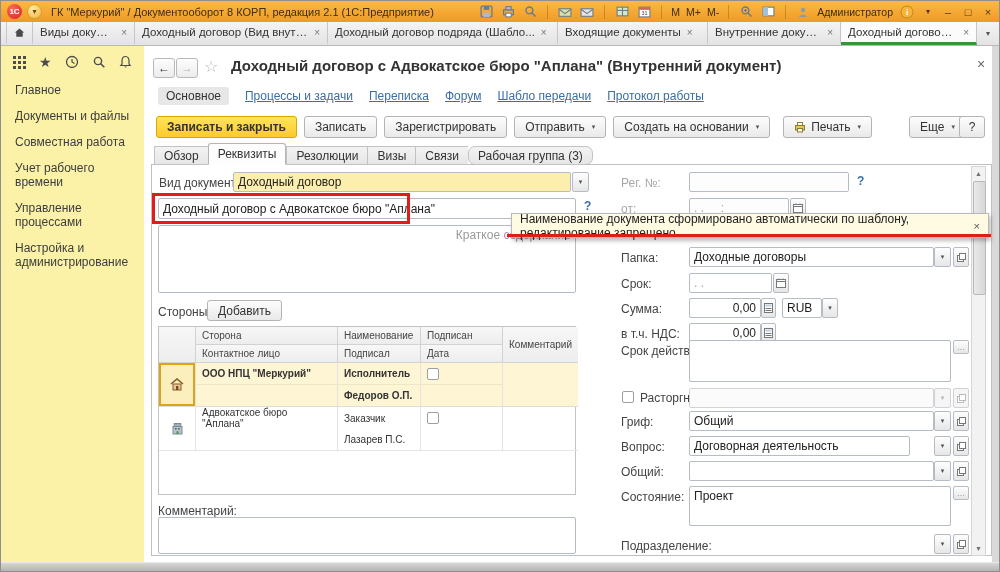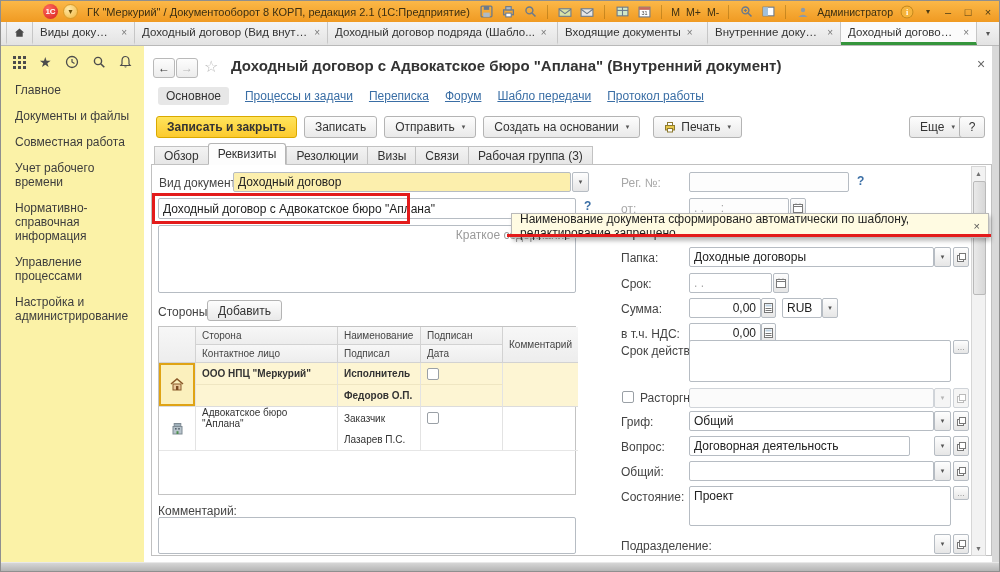--- a/index.html
+++ b/index.html
@@ -1,20 +1,20 @@
 <!DOCTYPE html>
 <html><head>
 <meta charset="utf-8">
 <style>
   html,body{margin:0;padding:0;background:#888;font-family:"Liberation Sans",sans-serif;}
   .window{position:relative;width:1000px;height:572px;background:#fff;overflow:hidden;border:1px solid #8f8f8f;box-sizing:border-box;}
   .abs{position:absolute;}
   
   .titlebar{position:absolute;left:0;top:0;width:1000px;height:21px;background:linear-gradient(#fbb848,#f09a22);display:flex;align-items:center;font-size:11px;color:#3c2f12;box-sizing:border-box;padding:0 6px;gap:5px;}
-  .logo1c{width:15px;height:15px;border-radius:50%;background:radial-gradient(circle at 35% 30%,#ff6a5e,#d61f1f);color:#fff;font-size:8px;font-weight:bold;display:flex;align-items:center;justify-content:center;margin-left:36px;}
+  .logo1c{width:15px;height:15px;border-radius:50%;background:radial-gradient(circle at 35% 30%,#ff6a5e,#d61f1f);color:#fff;font-size:8px;font-weight:bold;display:flex;align-items:center;justify-content:center;}
   .mainmenu-btn{width:15px;height:15px;border-radius:50%;background:radial-gradient(circle at 35% 30%,#ffe9a8,#f3b63c);border:1px solid #d99d2b;color:#6b4a00;font-size:8px;display:flex;align-items:center;justify-content:center;box-sizing:border-box;}
   .tb-sep{width:1px;height:14px;background:rgba(120,80,0,.35);margin:0 3px;}
   .tb-title{white-space:nowrap;overflow:hidden;margin-left:4px;flex:0 1 auto;}
   .tb-right{margin-left:auto;display:flex;align-items:center;gap:6px;}
   .tb-ic{display:flex;align-items:center;justify-content:center;width:16px;height:16px;}
   .tb-txtbtn{font-size:10.5px;color:#3c2f12;}
   .wbtn{font-size:11px;color:#4a3a14;width:14px;text-align:center;}
   
   .tabbar{position:absolute;left:0;top:21px;width:1000px;height:24px;background:linear-gradient(#f4f4f4,#e3e3e3);border-bottom:1px solid #b9b9b9;display:flex;align-items:stretch;padding-left:5px;box-sizing:border-box;font-size:11.5px;color:#333;}
   .tab{display:flex;align-items:center;gap:6px;padding:0 7px;border-right:1px solid #c6c6c6;box-sizing:border-box;border-bottom:3px solid transparent;max-width:230px;}
@@ -35,21 +35,21 @@
   .nav-main{background:#e7e7e7;border-radius:3px;padding:2px 8px;color:#333;}
   .nav-link{color:#3a6ea5;text-decoration:underline;cursor:pointer;white-space:nowrap;}
   
   .toolbar{position:absolute;left:155px;top:115px;display:flex;gap:7px;}
   .btn{height:22px;background:linear-gradient(#fdfdfd,#e9e9e9);border:1px solid #b4b4b4;border-radius:3px;font-size:12px;color:#333;padding:0 10px;display:inline-flex;align-items:center;gap:5px;font-family:inherit;box-sizing:border-box;white-space:nowrap;cursor:pointer;}
   .btn .arr{font-size:7px;color:#555;margin-left:2px;}
   .btn-primary{background:linear-gradient(#ffe45c,#fcca2e);border-color:#d9a900;font-weight:bold;}
   
   .subtabs{position:absolute;left:153px;top:142px;display:flex;align-items:flex-end;z-index:2;font-size:12px;color:#333;}
   .stab{height:19px;display:flex;align-items:center;padding:0 9px;background:linear-gradient(#f3f3f3,#e6e6e6);border:1px solid #c2c2c2;border-right:none;box-sizing:border-box;cursor:pointer;}
-  .stab:last-child{border-right:1px solid #c2c2c2;}
+  .stab:last-child{border-right:1px solid #c2c2c2;border-radius:7px;}
   .stab.active{height:22px;background:#fdfdfd;border:1px solid #b5b5b5;border-bottom:1px solid #fdfdfd;border-radius:3px 3px 0 0;}
   .formpanel{position:absolute;left:150px;top:163px;width:841px;height:392px;border:1px solid #c0c0c0;background:#fff;box-sizing:border-box;}
   
   .lbl{position:absolute;font-size:12px;color:#444;white-space:nowrap;}
   .dis{color:#a8a8a8;}
   .inp{position:absolute;background:#fff;border:1px solid #b6bcc3;border-radius:2px;font-size:12px;color:#222;padding:4px 4px;font-family:inherit;box-sizing:border-box;height:20px;outline:none;}
   .inp::placeholder{color:#9a9a9a;opacity:1;}
   .ylw{background:#fcefad;}
   .ta{resize:none;padding:2px 4px;}
   .cbtn{position:absolute;width:17px;height:20px;background:linear-gradient(#fefefe,#e6e6e6);border:1px solid #b6bcc3;border-radius:2px;font-size:7px;color:#555;display:flex;align-items:center;justify-content:center;box-sizing:border-box;cursor:pointer;}
@@ -248,21 +248,20 @@
             <path d="M6.5 1.5 C4 1.5 3 3.5 3 6 L3 9 L1.8 10.5 L11.2 10.5 L10 9 L10 6 C10 3.5 9 1.5 6.5 1.5 Z" fill="none" stroke="#4c4c4c" stroke-width="1.2"></path>
             <path d="M5.2 11.5 a1.4 1.4 0 0 0 2.6 0" fill="#4c4c4c"></path>
           </svg>
         </span>
     </div>
     <div class="sb-items">
       <div class="sb-item">Главное</div>
       <div class="sb-item">Документы и файлы</div>
       <div class="sb-item">Совместная работа</div>
       <div class="sb-item">Учет рабочего времени</div>
-      <div class="sb-item">Нормативно-справочная информация</div>
       <div class="sb-item">Управление процессами</div>
       <div class="sb-item">Настройка и администрирование</div>
     </div>
   </div>
 
   <div class="navbtn" style="left:152px;top:57px;">
       <span>←</span>
     </div>
   <div class="navbtn" style="left:175px;top:57px;color:#b5b5b5;">
       <span>→</span>
@@ -279,20 +278,23 @@
     <span class="nav-link">Шабло передачи</span>
     <span class="nav-link">Протокол работы</span>
   </div>
 
   <div class="toolbar">
     <button class="btn btn-primary">
         <span>Записать и закрыть</span>
       </button>
     <button class="btn">
         <span>Записать</span>
+      </button>
+    <button class="btn">
+        <span>Зарегистрировать</span>
       </button>
     <button class="btn">
         <span>Отправить</span>
         <span class="arr">▾</span>
       </button>
     <button class="btn">
         <span>Создать на основании</span>
         <span class="arr">▾</span>
       </button>
     <button class="btn" style="margin-left:6px;">

